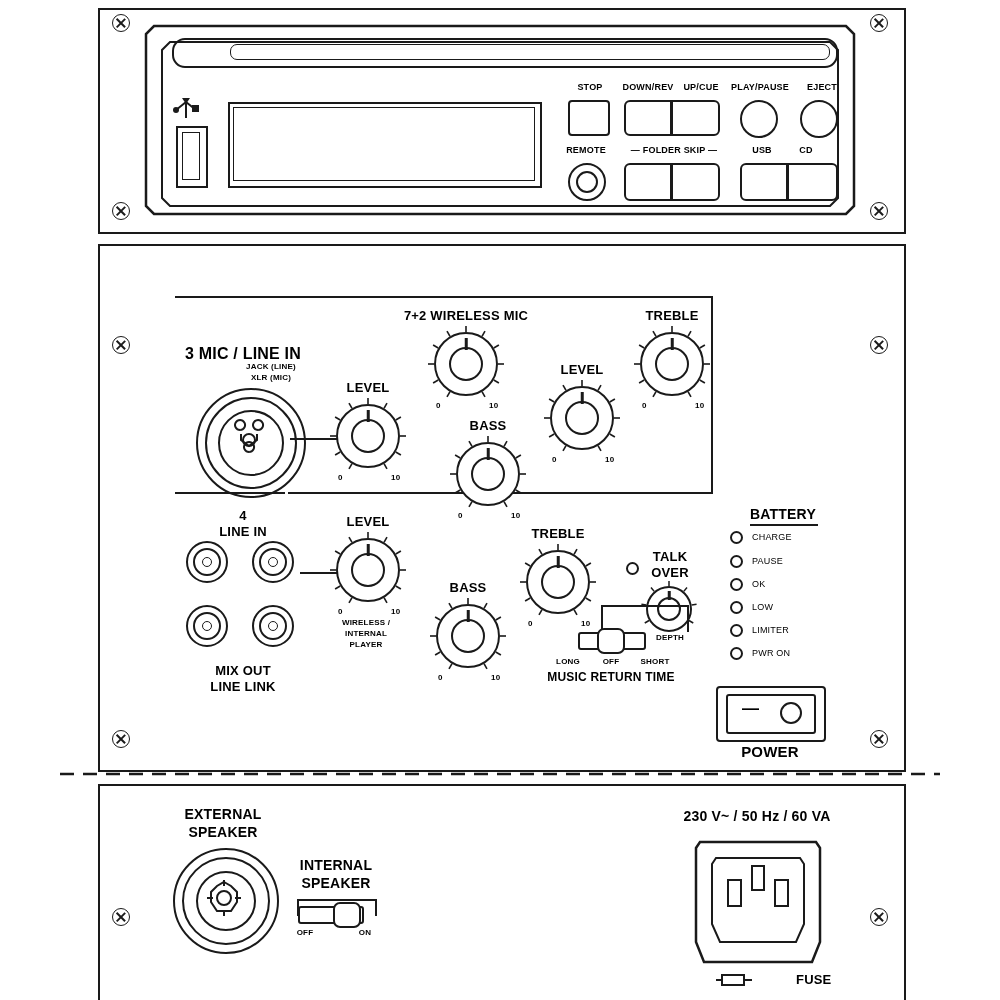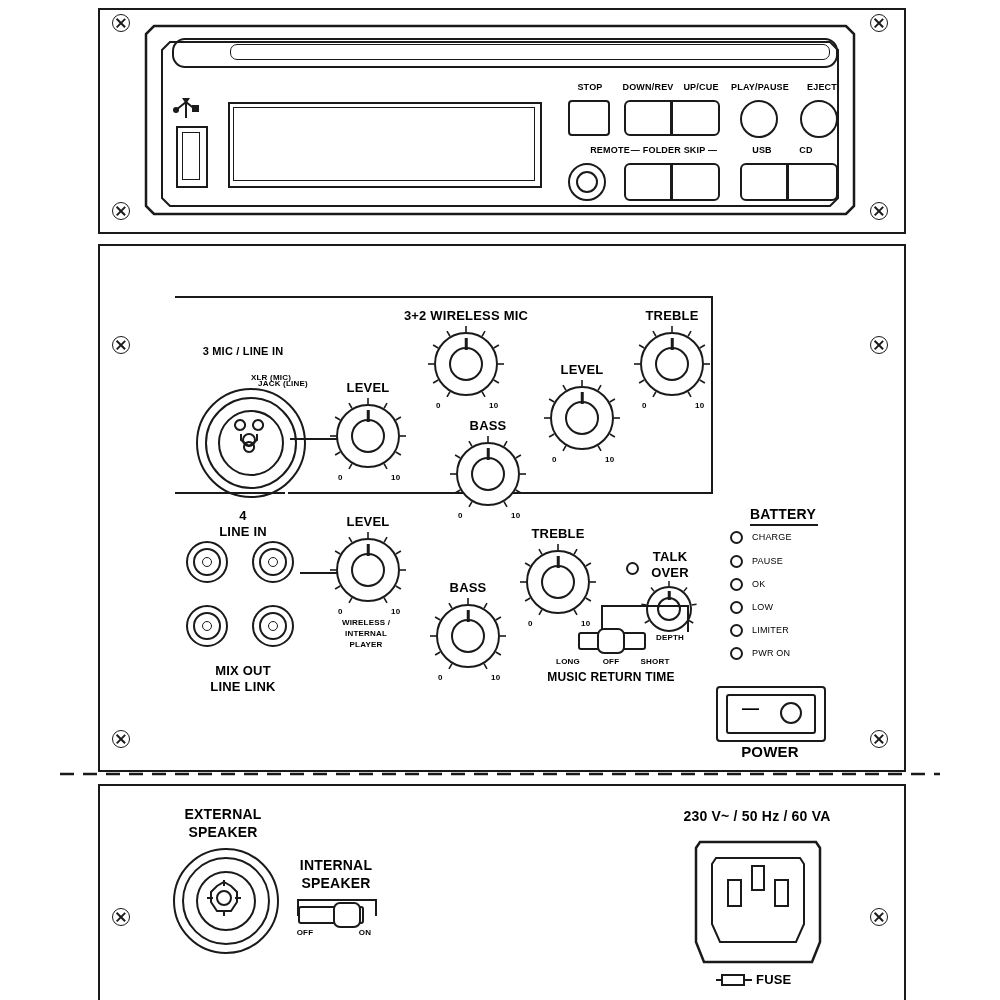--- a/index.html
+++ b/index.html
@@ -65,21 +65,21 @@
   <div class="lbl c small" style="left:701px;top:82px;">UP/CUE</div>
   <div class="lbl c small" style="left:760px;top:82px;">PLAY/PAUSE</div>
   <div class="lbl c small" style="left:822px;top:82px;">EJECT</div>
 
   <div class="btn" style="left:568px;top:100px;width:42px;height:36px;"></div>
   <div class="btn" style="left:624px;top:100px;width:48px;height:36px;border-radius:6px 0 0 6px;"></div>
   <div class="btn" style="left:672px;top:100px;width:48px;height:36px;border-radius:0 6px 6px 0;border-left-width:1px;"></div>
   <div class="rbtn" style="left:740px;top:100px;width:38px;height:38px;"></div>
   <div class="rbtn" style="left:800px;top:100px;width:38px;height:38px;"></div>
 
-  <div class="lbl c small" style="left:586px;top:145px;padding-left:48px;">REMOTE</div>
+  <div class="lbl c small" style="left:586px;top:145px;">REMOTE</div>
   <div class="lbl c small" style="left:674px;top:145px;">— FOLDER SKIP —</div>
   <div class="lbl c small" style="left:762px;top:145px;">USB</div>
   <div class="lbl c small" style="left:806px;top:145px;">CD</div>
 
   <div class="rbtn" style="left:568px;top:163px;width:38px;height:38px;"></div>
   <div class="rbtn" style="left:576px;top:171px;width:22px;height:22px;"></div>
   <div class="btn" style="left:624px;top:163px;width:48px;height:38px;border-radius:6px 0 0 6px;"></div>
   <div class="btn" style="left:672px;top:163px;width:48px;height:38px;border-radius:0 6px 6px 0;border-left-width:1px;"></div>
   <div class="btn" style="left:740px;top:163px;width:48px;height:38px;border-radius:6px 0 0 6px;"></div>
   <div class="btn" style="left:788px;top:163px;width:50px;height:38px;border-radius:0 6px 6px 0;border-left-width:1px;"></div>
@@ -90,21 +90,21 @@
   <div class="screw" style="left:112px;top:730px;"></div>
   <div class="screw" style="left:870px;top:730px;"></div>
 
   <div class="line" style="left:175px;top:296px;width:538px;height:2px;"></div>
   <div class="line" style="left:175px;top:492px;width:110px;height:2px;"></div>
   <div class="line" style="left:288px;top:492px;width:425px;height:2px;"></div>
   <div class="line" style="left:711px;top:296px;width:2px;height:198px;"></div>
   <div class="line" style="left:290px;top:438px;width:50px;height:2px;"></div>
   <div class="line" style="left:300px;top:572px;width:40px;height:2px;"></div>
 
-  <div class="lbl c" style="left:466px;top:308px;font-size:13px;">3+2 WIRELESS MIC</div>
+  <div class="lbl c" style="left:466px;top:308px;font-size:13px;">7+2 WIRELESS MIC</div>
   <div class="knob" style="left:434px;top:332px;width:64px;height:64px;">
     <div class="ptr"></div>
     <div class="inner" style="width:34px;height:34px;"></div>
   </div>
   <svg class="abs" style="left:424px;top:322px;" width="84" height="84" viewBox="0 0 84 84">
     <g stroke="#1a1a1a" stroke-width="1.6">
       <line x1="42" y1="4" x2="42" y2="10"></line>
       <line x1="42" y1="4" x2="42" y2="10" transform="rotate(30 42 42)"></line>
       <line x1="42" y1="4" x2="42" y2="10" transform="rotate(60 42 42)"></line>
       <line x1="42" y1="4" x2="42" y2="10" transform="rotate(90 42 42)"></line>
@@ -182,22 +182,22 @@
       <line x1="42" y1="4" x2="42" y2="10" transform="rotate(-30 42 42)"></line>
       <line x1="42" y1="4" x2="42" y2="10" transform="rotate(-60 42 42)"></line>
       <line x1="42" y1="4" x2="42" y2="10" transform="rotate(-90 42 42)"></line>
       <line x1="42" y1="4" x2="42" y2="10" transform="rotate(-120 42 42)"></line>
       <line x1="42" y1="4" x2="42" y2="10" transform="rotate(-150 42 42)"></line>
     </g>
   </svg>
   <div class="lbl tiny" style="left:458px;top:511px;">0</div>
   <div class="lbl tiny" style="left:511px;top:511px;">10</div>
 
-  <div class="lbl c" style="left:243px;top:345px;font-size:11px;">3 MIC / LINE IN</div>
-  <div class="lbl c tiny" style="left:283px;top:362px;margin-top:17px;">JACK (LINE)</div>
+  <div class="lbl c" style="left:243px;top:345px;font-size:16px;">3 MIC / LINE IN</div>
+  <div class="lbl c tiny" style="left:271px;top:362px;">JACK (LINE)</div>
   <div class="lbl c tiny" style="left:271px;top:373px;">XLR (MIC)</div>
 
   <div class="abs" style="left:196px;top:388px;width:106px;height:106px;border:2.5px solid #1a1a1a;border-radius:50%;"></div>
   <div class="abs" style="left:205px;top:397px;width:88px;height:88px;border:2px solid #1a1a1a;border-radius:50%;"></div>
   <div class="abs" style="left:218px;top:410px;width:62px;height:62px;border:2px solid #1a1a1a;border-radius:50%;"></div>
   <svg class="abs" style="left:226px;top:418px;" width="46" height="46" viewBox="0 0 46 46">
     <path d="M14 12 a5 5 0 1 1 .1 0 M32 12 a5 5 0 1 1 .1 0 M23 34 a5 5 0 1 1 .1 0" fill="none" stroke="#1a1a1a" stroke-width="2"></path>
     <path d="M15 16 L15 22 L23 28 L31 22 L31 16" fill="none" stroke="#1a1a1a" stroke-width="2"></path>
     <circle cx="23" cy="22" r="6" fill="none" stroke="#1a1a1a" stroke-width="2"></circle>
   </svg>
@@ -406,15 +406,15 @@
     <path d="M24 20 L108 20 L112 26 L112 86 L104 104 L28 104 L20 86 L20 26 Z" fill="none" stroke="#1a1a1a" stroke-width="2"></path>
     <rect x="36" y="42" width="13" height="26" fill="none" stroke="#1a1a1a" stroke-width="2"></rect>
     <rect x="83" y="42" width="13" height="26" fill="none" stroke="#1a1a1a" stroke-width="2"></rect>
     <rect x="60" y="28" width="12" height="24" fill="none" stroke="#1a1a1a" stroke-width="2"></rect>
   </svg>
   <svg class="abs" style="left:716px;top:972px;" width="36" height="16" viewBox="0 0 36 16">
     <line x1="0" y1="8" x2="6" y2="8" stroke="#1a1a1a" stroke-width="2"></line>
     <rect x="6" y="3" width="22" height="10" fill="none" stroke="#1a1a1a" stroke-width="2"></rect>
     <line x1="28" y1="8" x2="36" y2="8" stroke="#1a1a1a" stroke-width="2"></line>
   </svg>
-  <div class="lbl" style="left:756px;top:972px;font-size:13px;">FUSE</div>
+  <div class="lbl" style="left:796px;top:972px;font-size:13px;">FUSE</div>
 
 </div>
 
 </body></html>

